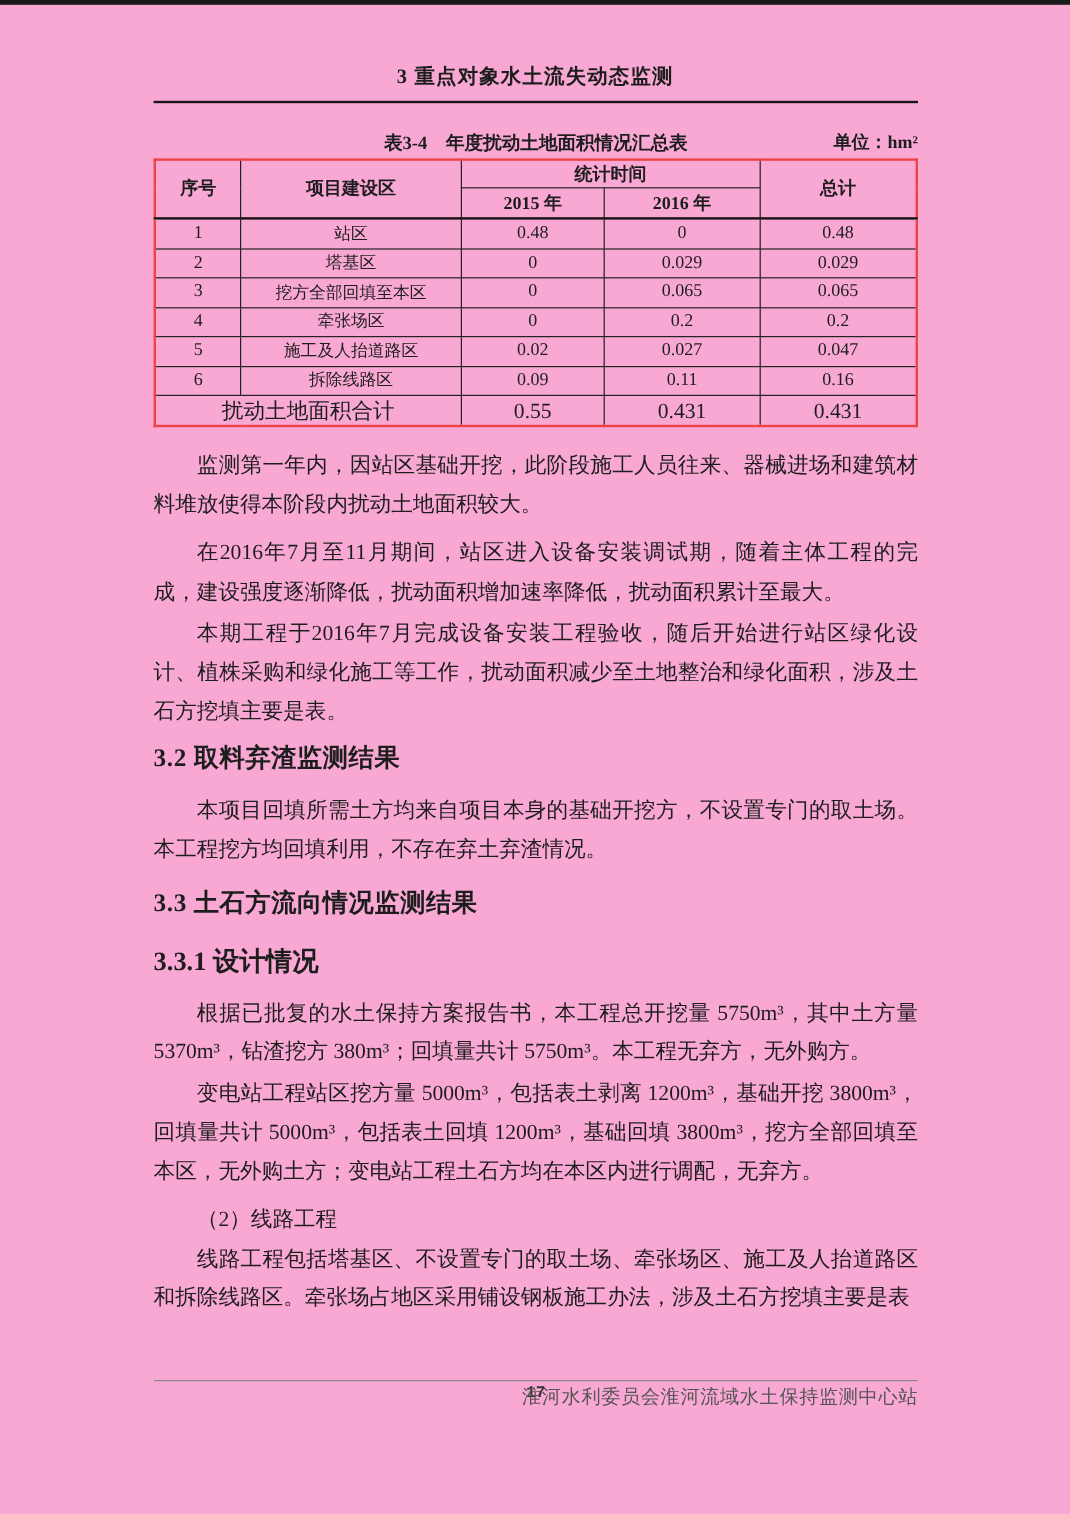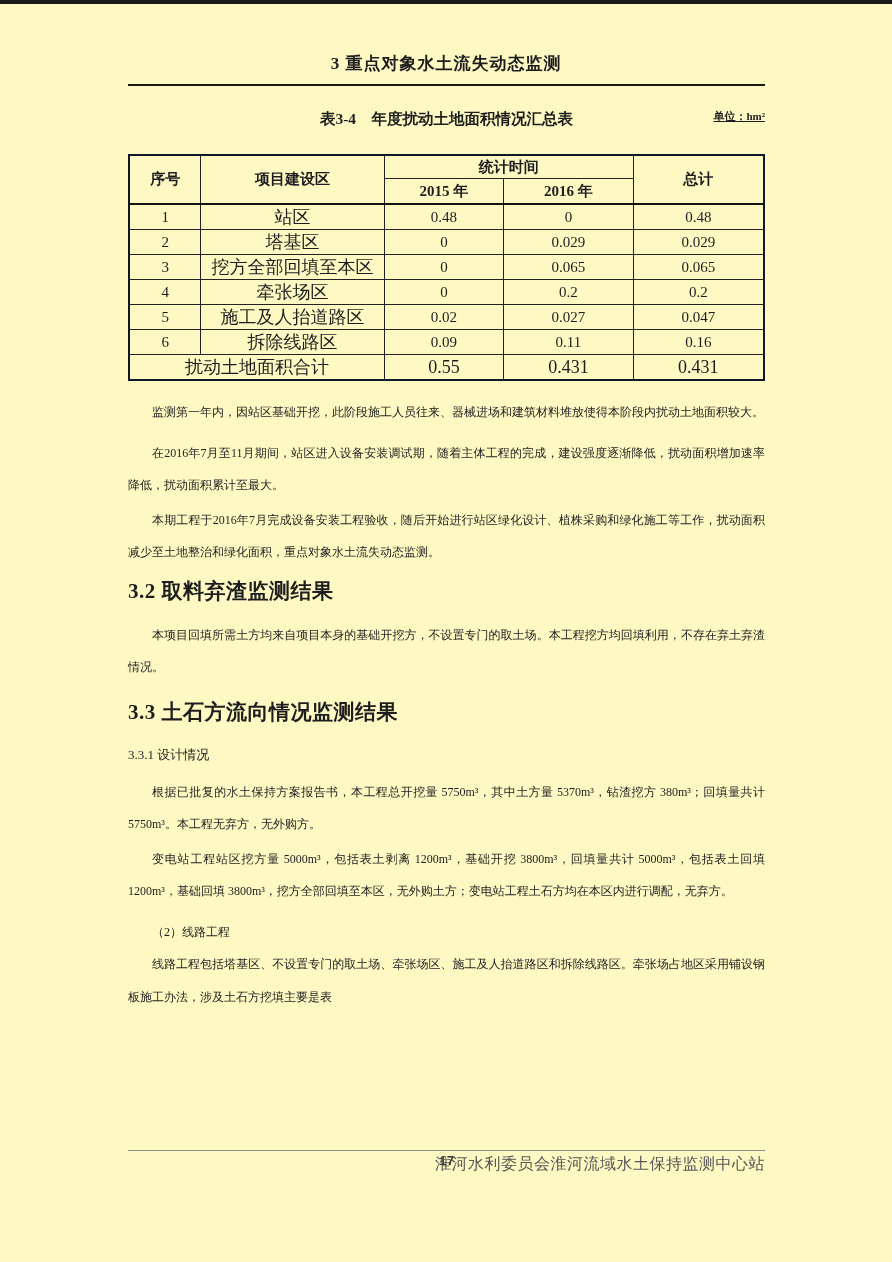--- a/index.html
+++ b/index.html
@@ -1,20 +1,20 @@
 <!DOCTYPE html>
 <html lang="zh"><head>
 <meta charset="utf-8">
 <style>
   html,body{margin:0;padding:0;background:#e9e9e9;}
   .page{
     position:relative;
     width:892px;height:1262px;
     margin:0 auto;
-    background:#fef9c3;
+    background:#f9a8d4;
     font-family:"Liberation Serif","DejaVu Serif",serif;
     color:#1d1d1d;
     overflow:hidden;
   }
   .scan-edge-top{
     position:absolute;top:0;left:0;width:892px;height:4px;
     background:#1a1a1a;
   }
   .doc-header-title{
     margin:52px 128px 0 128px;
@@ -29,54 +29,54 @@
   }
   .content{margin:0 127px 0 128px;}
   .caption-row{
     position:relative;
     margin-top:23px;
     text-align:center;
     font-weight:bold;font-size:15.5px;
   }
   .caption-row .unit{
     position:absolute;right:0;top:0;
-    font-size:11px;font-weight:bold;text-decoration:underline;
+    font-size:15px;font-weight:bold;
   }
   table.sum{
     width:100%;
     border-collapse:collapse;
-    margin-top:24px;
-    border:2px solid #0f172a;
+    margin-top:2px;
+    border:2px solid #ef4444;
     padding-left:32px;
   }
   table.sum th,table.sum td{
     border:1px solid #222;
     text-align:center;vertical-align:middle;
     padding:0 2px;
   }
   table.sum thead th{
     font-size:15px;font-weight:bold;
     height:24px;
   }
   table.sum thead tr:first-child th{height:22px;}
   table.sum thead{border-bottom:2px solid #151515;}
   table.sum tbody td{
     height:23.5px;
     font-size:15px;
   }
-  table.sum td.zone{font-size:18px;}
+  table.sum td.zone{font-size:14px;}
   table.sum tr.total-row td{
     font-weight:normal;font-size:18px;
   }
   .col-idx{width:11.3%;} .col-zone{width:28.9%;} .col-y15{width:18.8%;}
   .col-y16{width:20.4%;} .col-tot{width:20.6%;}
 
   p.body{
     margin:0;
-    font-size:12px;
+    font-size:18px;
     line-height:32.5px;
     text-align:justify;
     text-indent:2em;
   }
   p.p1{margin-top:15px;}
   p.p2{margin-top:8px;}
   p.p3{margin-top:2px;}
   p.p4{margin-top:0;}
   p.p5{margin-top:0;}
   p.item1{margin-top:16px;}
@@ -85,22 +85,22 @@
   p.p7{margin-top:0;}
   h2.sec{
     margin:8px 0 14px 0;
     font-size:21px;
     font-weight:bold;
     letter-spacing:0.5px;
   }
   h2.sec33{margin-top:14px;}
   h3.subsec{
     margin:20px 0 12px 0;
-    font-size:13px;
-    font-weight:normal;
+    font-size:22px;
+    font-weight:bold;
   }
   .doc-footer{
     position:absolute;left:128px;top:1150px;width:637px;font-family:Liberation Mono, monospace;
   }
   .footer-rule{border-top:1px solid #8a8a8a;height:0;}
   .footer-row{position:relative;height:20px;padding-top:3px;}
   .footer-page-num{
     position:absolute;left:50%;transform:translateX(-50%);
     font-size:13.5px;font-weight:bold;color:#333;
   }
@@ -193,21 +193,21 @@
           <td colspan="2">扰动土地面积合计</td>
           <td>0.55</td>
           <td>0.431</td>
           <td>0.431</td>
         </tr>
       </tbody>
     </table>
 
     <p class="body p1">监测第一年内，因站区基础开挖，此阶段施工人员往来、器械进场和建筑材料堆放使得本阶段内扰动土地面积较大。</p>
     <p class="body p2">在2016年7月至11月期间，站区进入设备安装调试期，随着主体工程的完成，建设强度逐渐降低，扰动面积增加速率降低，扰动面积累计至最大。</p>
-    <p class="body p3">本期工程于2016年7月完成设备安装工程验收，随后开始进行站区绿化设计、植株采购和绿化施工等工作，扰动面积减少至土地整治和绿化面积，重点对象水土流失动态监测。</p>
+    <p class="body p3">本期工程于2016年7月完成设备安装工程验收，随后开始进行站区绿化设计、植株采购和绿化施工等工作，扰动面积减少至土地整治和绿化面积，涉及土石方挖填主要是表。</p>
 
     <h2 class="sec">3.2 取料弃渣监测结果</h2>
     <p class="body p4">本项目回填所需土方均来自项目本身的基础开挖方，不设置专门的取土场。本工程挖方均回填利用，不存在弃土弃渣情况。</p>
 
     <h2 class="sec sec33">3.3 土石方流向情况监测结果</h2>
     <h3 class="subsec">3.3.1 设计情况</h3>
 
     <p class="body p5">根据已批复的水土保持方案报告书，本工程总开挖量 5750m³，其中土方量 5370m³，钻渣挖方 380m³；回填量共计 5750m³。本工程无弃方，无外购方。</p>
     <p class="body p6">变电站工程站区挖方量 5000m³，包括表土剥离 1200m³，基础开挖 3800m³，回填量共计 5000m³，包括表土回填 1200m³，基础回填 3800m³，挖方全部回填至本区，无外购土方；变电站工程土石方均在本区内进行调配，无弃方。</p>
     <p class="body item2">（2）线路工程</p>

